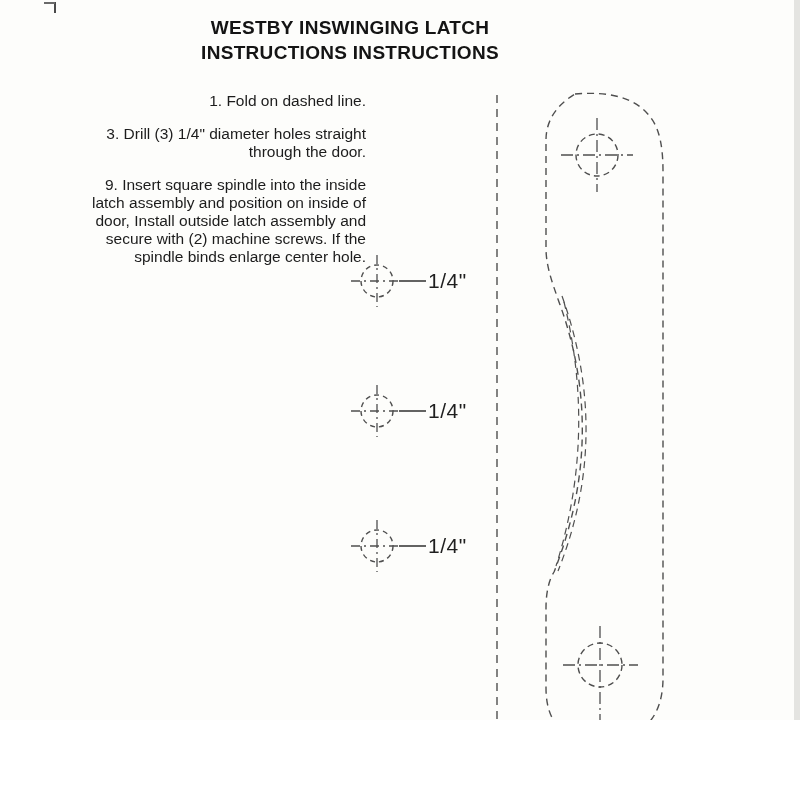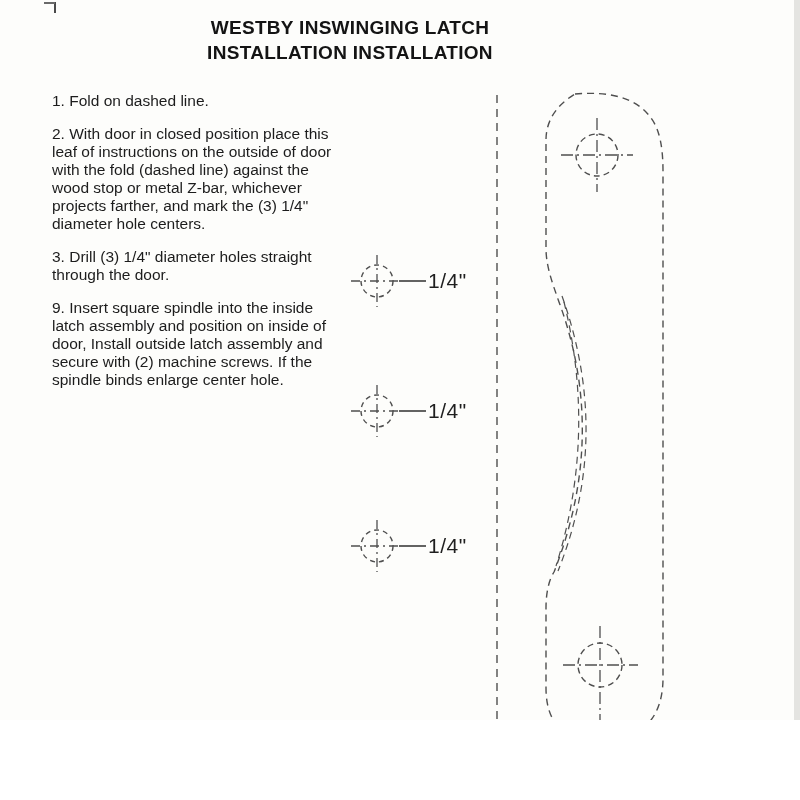--- a/index.html
+++ b/index.html
@@ -8,22 +8,22 @@
     background:#fdfdfb; overflow:hidden;
     font-family:"Liberation Sans", sans-serif;
     color:#1b1b1b;
   }
   .title {
     position:absolute; top:16px; left:108px; width:484px;
     text-align:center; font-weight:bold; font-size:19px;
     line-height:1.3; letter-spacing:.3px; color:#141414;
   }
   .steps {
-    position:absolute; top:92px; left:52px; width:298px;
-    font-size:15.5px; line-height:18px; color:#1c1c1c;
+    position:absolute; top:92px; left:68px; width:298px;
+    font-size:15.5px; line-height:18px; color:#1c1c1c;text-align:right;
   }
   .steps p { margin:0 0 15px 0; }
   .note { white-space:pre-line; }
   .part-number {
     position:absolute; top:731px; left:56px; font-size:14px; color:#1c1c1c;
   }
   .marker {
     position:absolute; display:flex; align-items:center; height:56px;
   }
   .marker-label {
@@ -48,26 +48,25 @@
 </head>
 <body>
 
 <div class="page">
 
   <div class="scan-mark-a"></div>
   <div class="scan-mark-b"></div>
 
   <div class="title">
     <div>WESTBY INSWINGING LATCH</div>
-    <div>INSTALLATION INSTALLATION</div>
+    <div>INSTRUCTIONS INSTRUCTIONS</div>
   </div>
 
   <div class="steps">
     <p>1. Fold on dashed line.</p>
-    <p>2. With door in closed position place this leaf of instructions on the outside of door with the fold (dashed line) against the wood stop or metal Z-bar, whichever projects farther, and mark the (3) 1/4" diameter hole centers.</p>
     <p>3. Drill (3) 1/4" diameter holes straight through the door.</p>
     <p>9. Insert square spindle into the  inside latch assembly and position on inside of door,  Install outside latch assembly and secure with (2) machine screws.  If the spindle binds enlarge center hole.</p>
   </div>
 
   <div class="part-number">83633, REV B</div>
 
   <div class="marker" style="left:349px; top:253px;">
     <svg width="78" height="56">
       <circle cx="28" cy="28" r="16" fill="none" stroke="#4f4f4f" stroke-width="1.4" stroke-dasharray="5 4"></circle>
       <line x1="2" y1="28" x2="50" y2="28" stroke="#4f4f4f" stroke-width="1.3" stroke-dasharray="9 4 2 4"></line>

